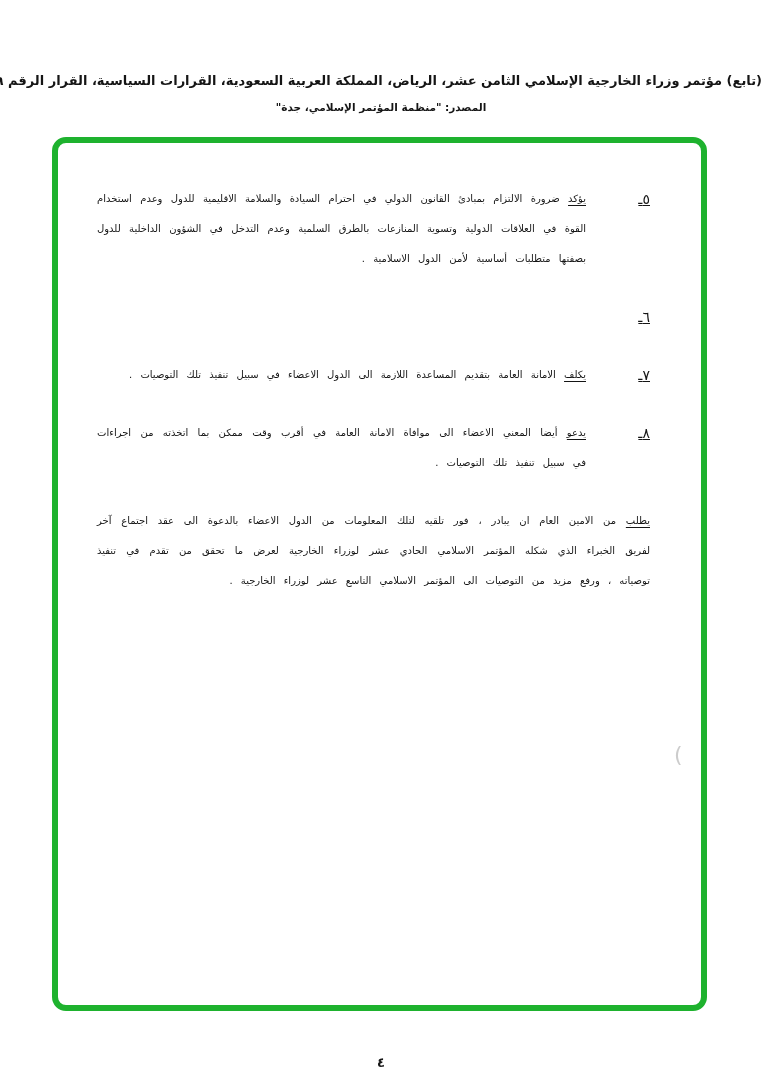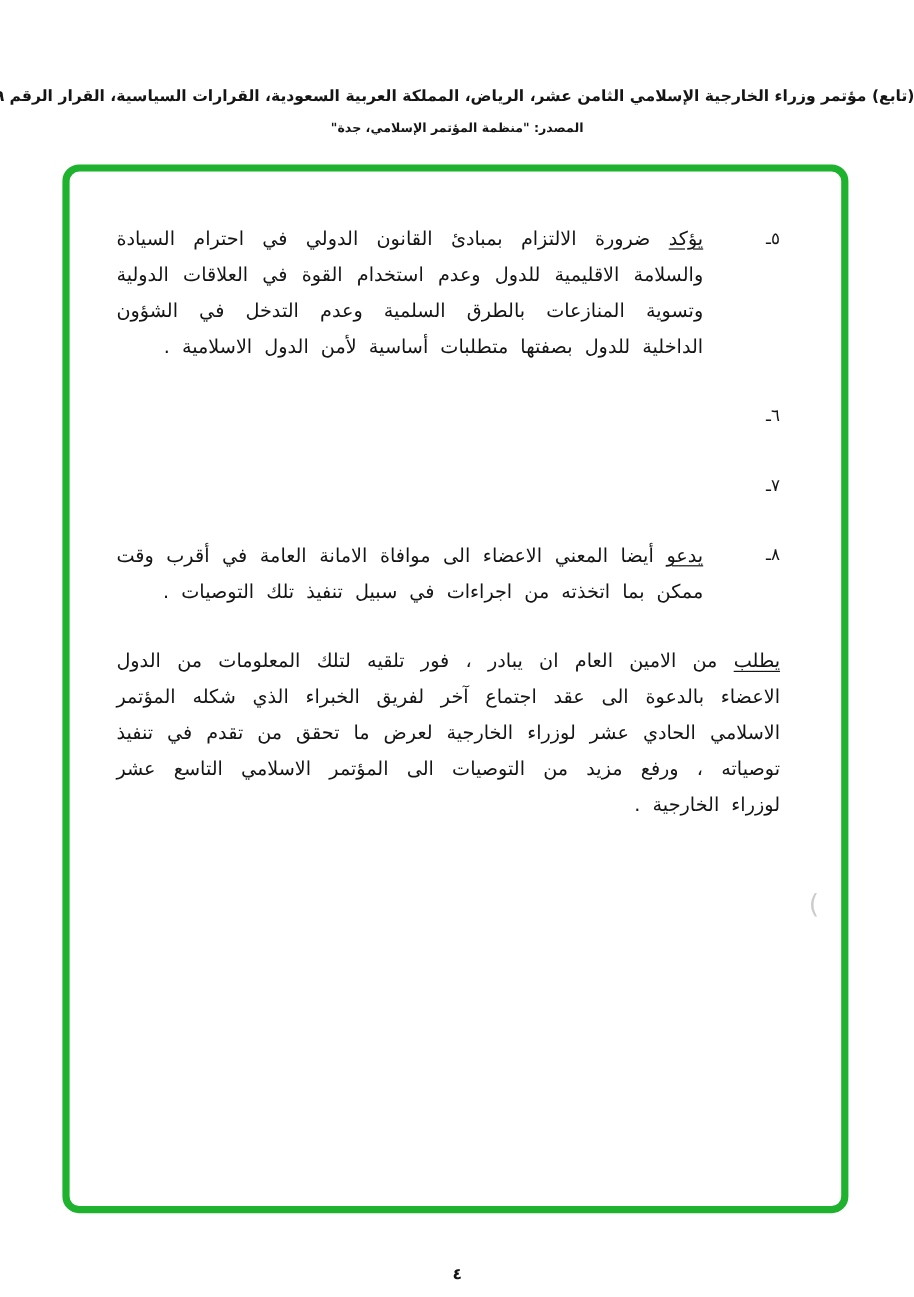--- a/index.html
+++ b/index.html
@@ -48,25 +48,26 @@
   .para {
     display: flex;
     column-gap: 30px;
     margin: 0 0 28px 0;
   }
   .marker {
     flex: 0 0 34px;
     font-size: 14px;
     line-height: 30px;
     white-space: nowrap;
+    text-decoration: underline;
   }
   .ptext {
     flex: 1 1 auto;
     margin: 0;
-    font-size: 16px;
+    font-size: 10px;
     line-height: 30px;
     text-align: justify;
     word-spacing: 5px;
   }
   .lead {
     text-decoration: underline;
     text-underline-offset: 3px;
   }
 
   .scan-artifact {
@@ -100,20 +101,21 @@
     <span class="marker">٥ـ</span>
     <p class="ptext"><span class="lead">يؤكد</span> <span>ضرورة الالتزام بمبادئ القانون الدولي في احترام السيادة والسلامة الاقليمية للدول وعدم استخدام القوة في العلاقات الدولية وتسوية المنازعات بالطرق السلمية وعدم التدخل في الشؤون الداخلية للدول بصفتها متطلبات أساسية لأمن الدول الاسلامية .</span></p>
   </div>
 
   <div class="para">
     <span class="marker">٦ـ</span>
   </div>
 
   <div class="para">
     <span class="marker">٧ـ</span>
+    <p class="ptext"><span class="lead">يكلف</span> <span>الامانة العامة بتقديم المساعدة اللازمة الى الدول الاعضاء في سبيل تنفيذ تلك التوصيات .</span></p>
   </div>
 
   <div class="para">
     <span class="marker">٨ـ</span>
     <p class="ptext"><span class="lead">يدعو</span> <span>أيضا المعني الاعضاء الى موافاة الامانة العامة في أقرب وقت ممكن بما اتخذته من اجراءات في سبيل تنفيذ تلك التوصيات .</span></p>
   </div>
 
   <div class="para">
     <p class="ptext"><span class="lead">يطلب</span> <span>من الامين العام ان يبادر ، فور تلقيه لتلك المعلومات من الدول الاعضاء بالدعوة الى عقد اجتماع آخر لفريق الخبراء الذي شكله المؤتمر الاسلامي الحادي عشر لوزراء الخارجية لعرض ما تحقق من تقدم في تنفيذ توصياته ، ورفع مزيد من التوصيات الى المؤتمر الاسلامي التاسع عشر لوزراء الخارجية .</span></p>
   </div>

